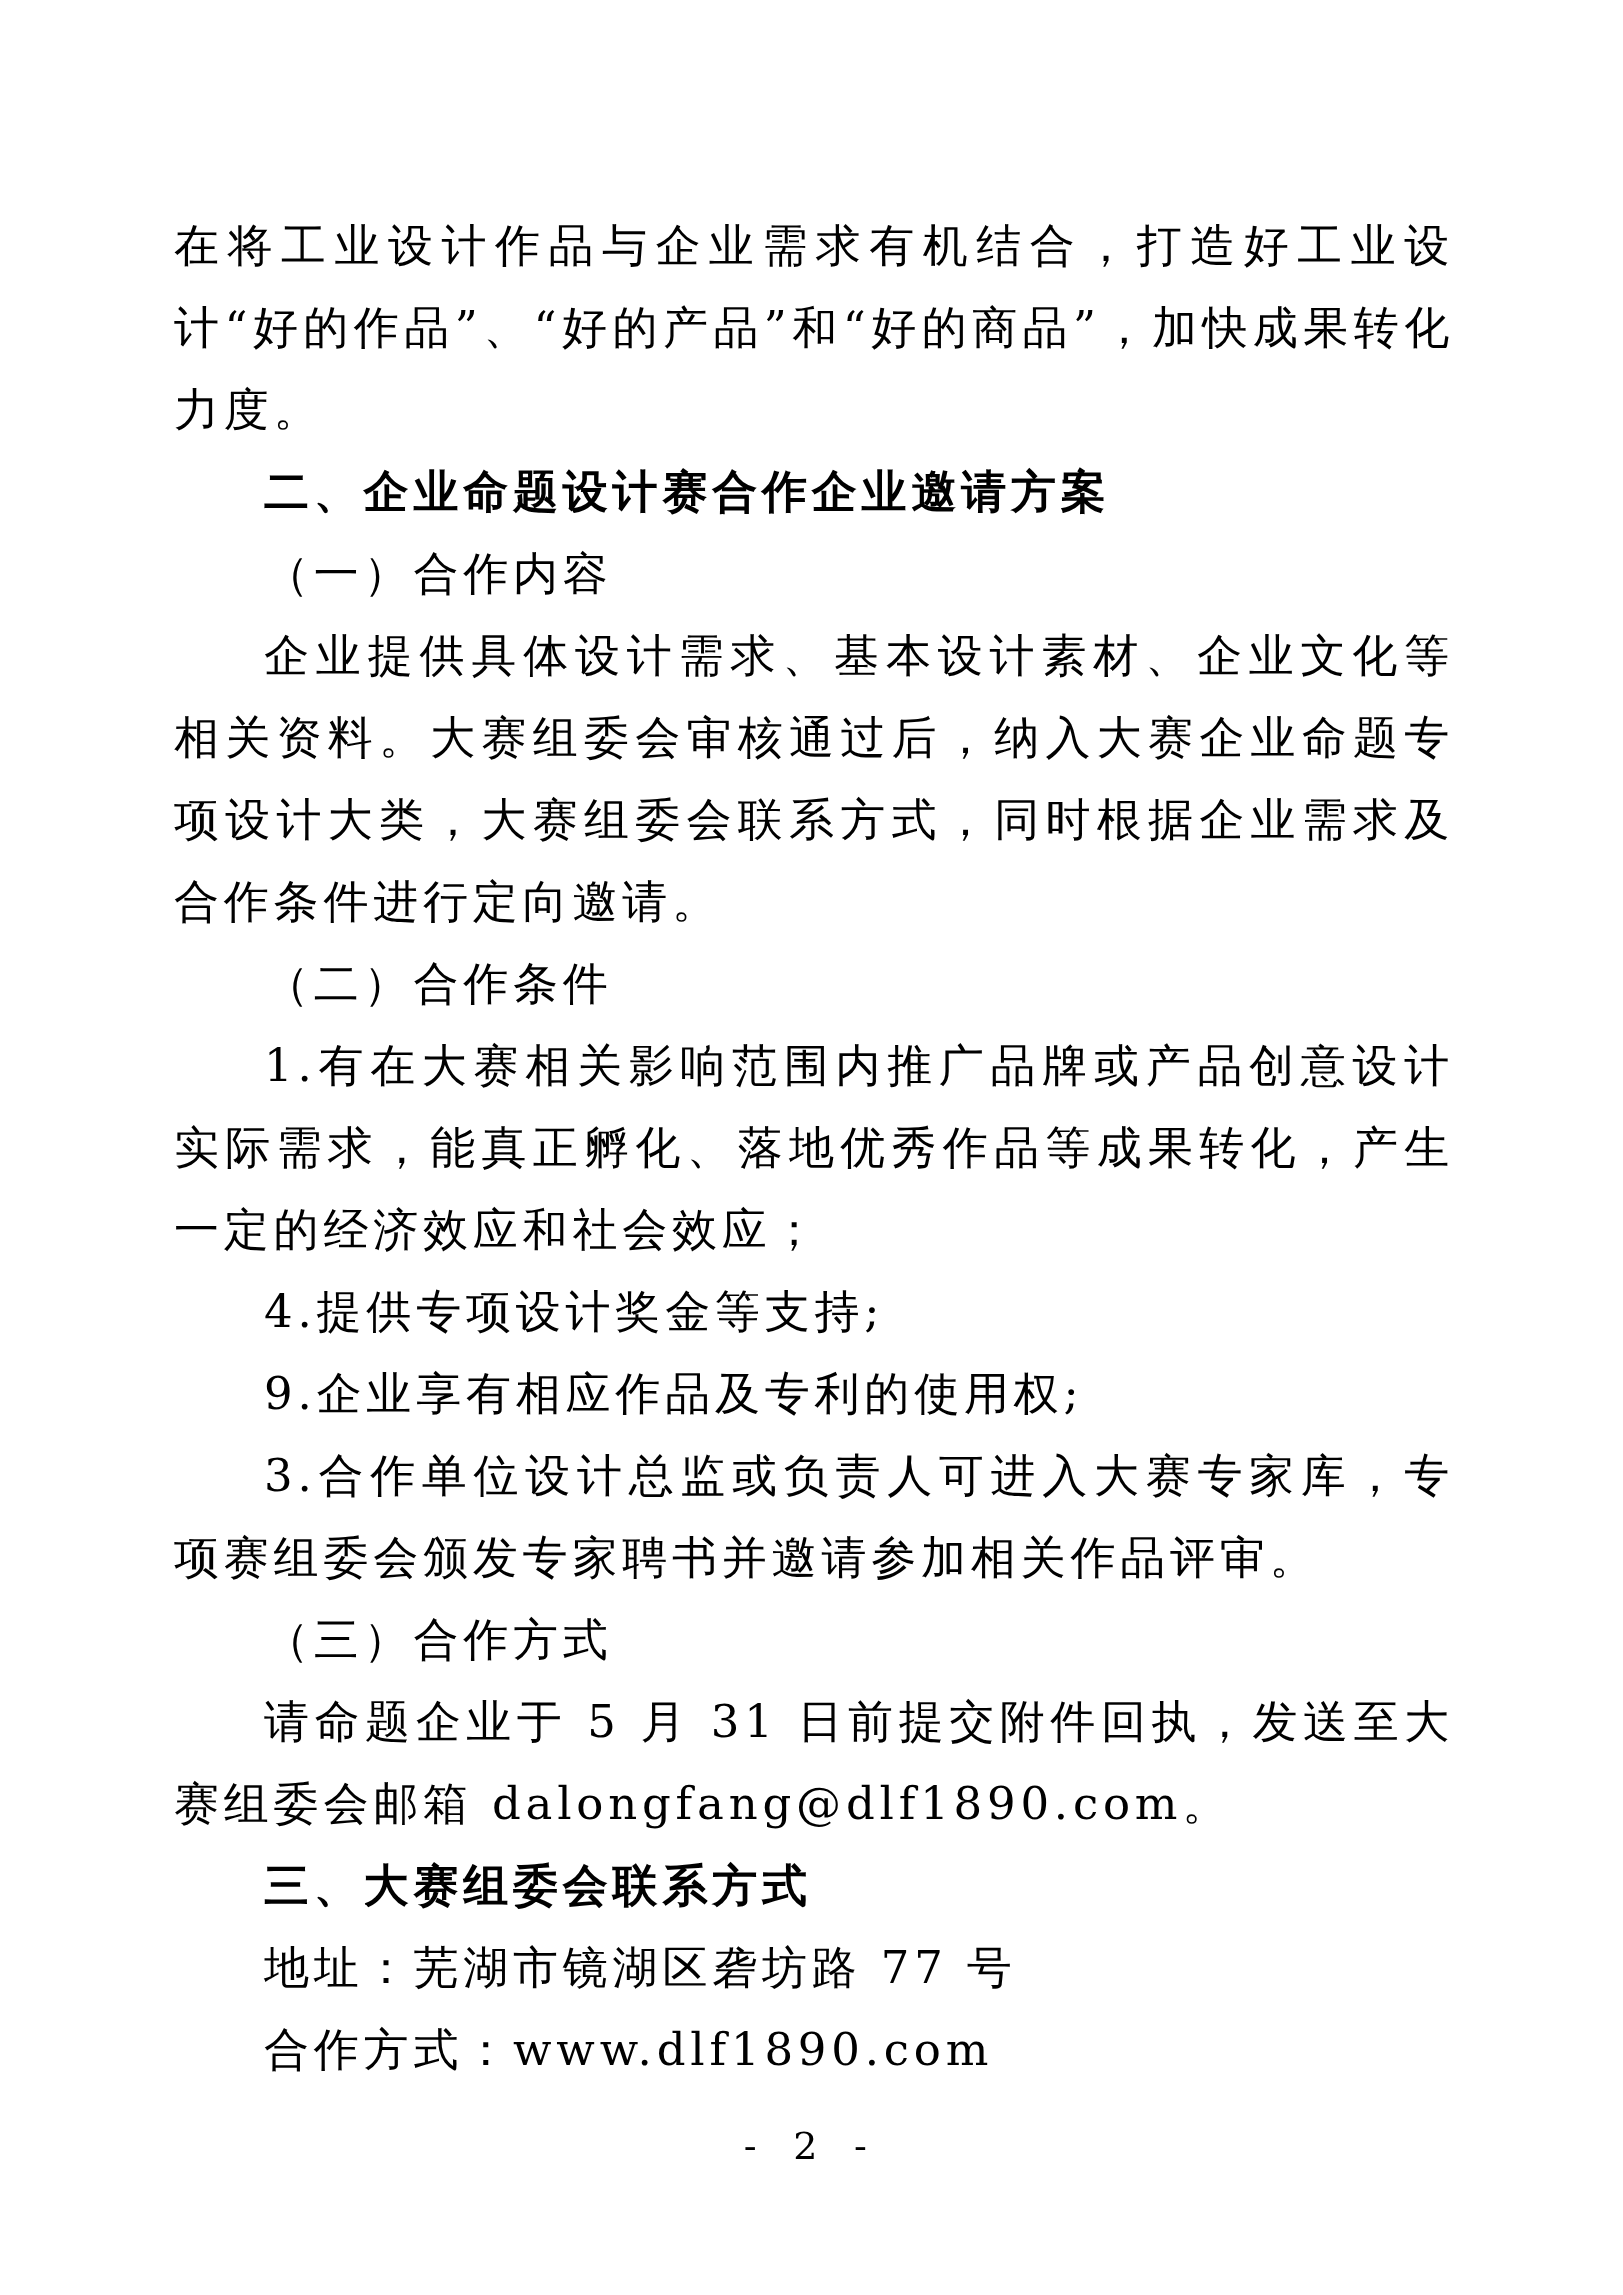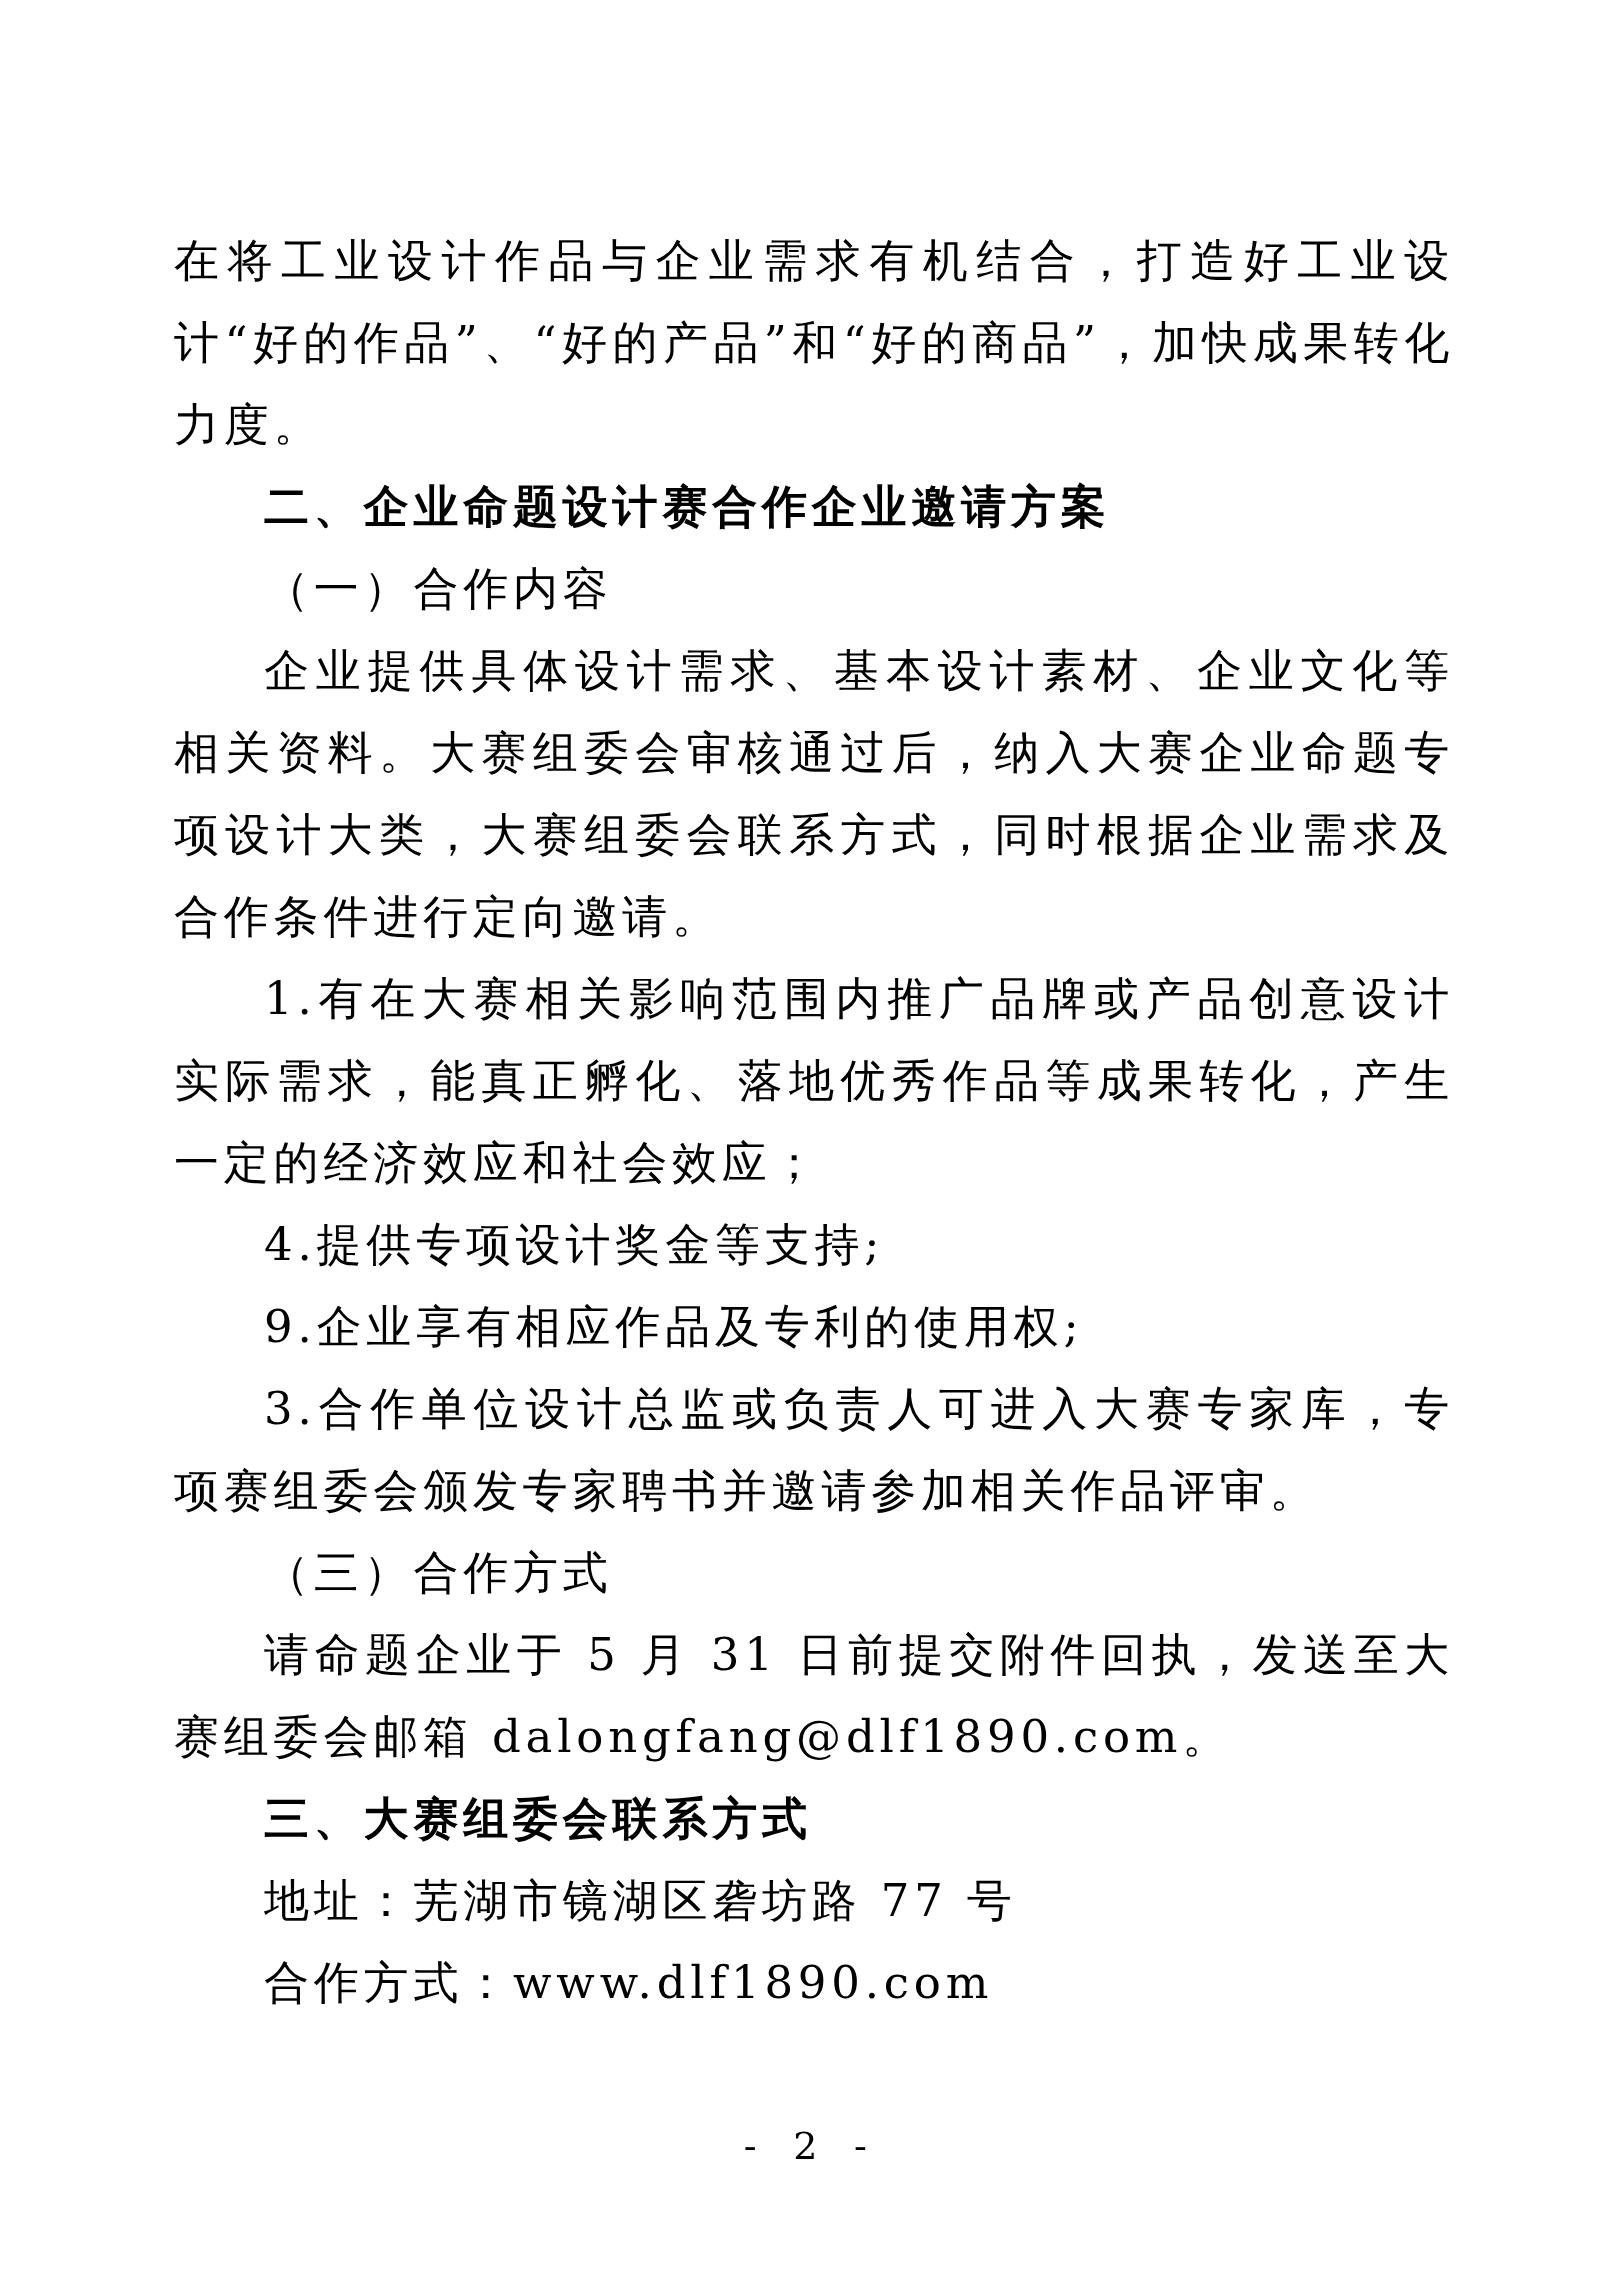--- a/index.html
+++ b/index.html
@@ -12,21 +12,21 @@
     width: 1623px;
     height: 2295px;
     background: #ffffff;
     color: #000000;
     font-family: "DejaVu Serif", "Liberation Serif", serif;
     overflow: hidden;
   }
   .content {
     position: absolute;
     left: 174px;
-    top: 220px;
+    top: 205px;
     width: 1280px;
   }
   .content p {
     margin: 0;
     font-size: 45px;
     line-height: 82px;
     letter-spacing: 4.8px;
     text-align: justify;
     text-align-last: left;
     word-break: break-all;
@@ -57,20 +57,21 @@
 </style>
 </head>
 <body>
 
 <div class="page">
   <main class="content">
     <p class="body-text">在将工业设计作品与企业需求有机结合，打造好工业设计“好的作品”、“好的产品”和“好的商品”，加快成果转化力度。</p>
     <p class="heading indent">二、企业命题设计赛合作企业邀请方案</p>
     <p class="subheading indent">（一）合作内容</p>
     <p class="body-text indent">企业提供具体设计需求、基本设计素材、企业文化等相关资料。大赛组委会审核通过后，纳入大赛企业命题专项设计大类，大赛组委会联系方式，同时根据企业需求及合作条件进行定向邀请。</p>
+    <p class="subheading indent">（二）合作条件</p>
     <p class="body-text indent">1.有在大赛相关影响范围内推广品牌或产品创意设计实际需求，能真正孵化、落地优秀作品等成果转化，产生一定的经济效应和社会效应；</p>
     <p class="body-text indent">4.提供专项设计奖金等支持;</p>
     <p class="body-text indent">9.企业享有相应作品及专利的使用权;</p>
     <p class="body-text indent">3.合作单位设计总监或负责人可进入大赛专家库，专项赛组委会颁发专家聘书并邀请参加相关作品评审。</p>
     <p class="subheading indent">（三）合作方式</p>
     <p class="body-text indent">请命题企业于 5 月 31 日前提交附件回执，发送至大赛组委会邮箱 dalongfang@dlf1890.com。</p>
     <p class="heading indent">三、大赛组委会联系方式</p>
     <p class="body-text indent">地址：芜湖市镜湖区砻坊路 77 号</p>
     <p class="body-text indent">合作方式：www.dlf1890.com</p>
   </main>

